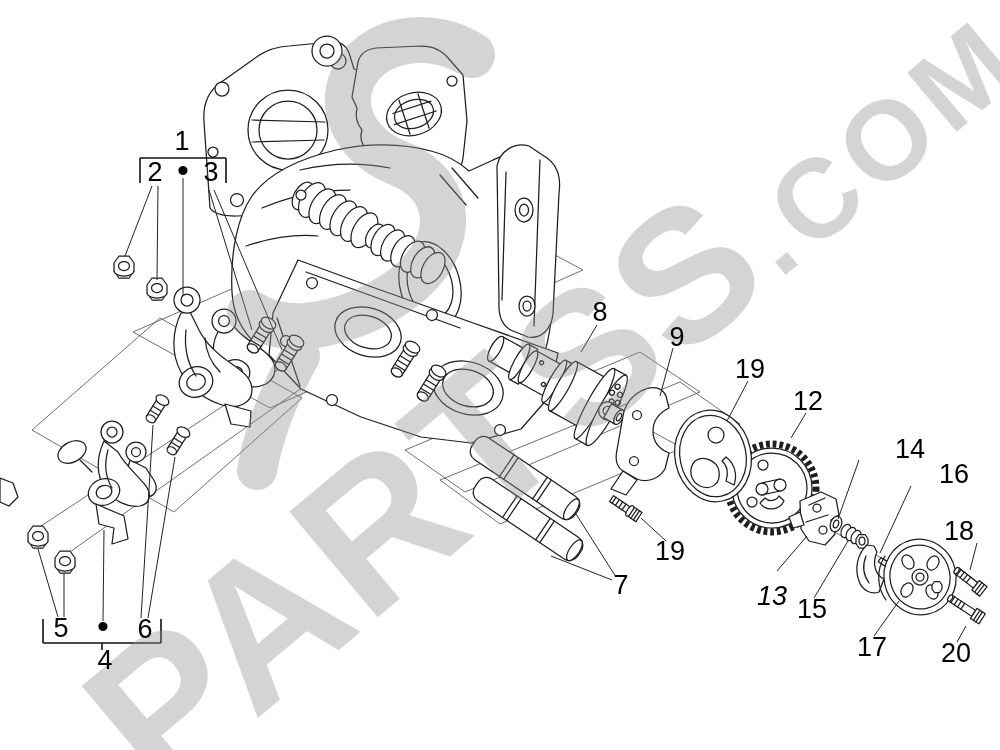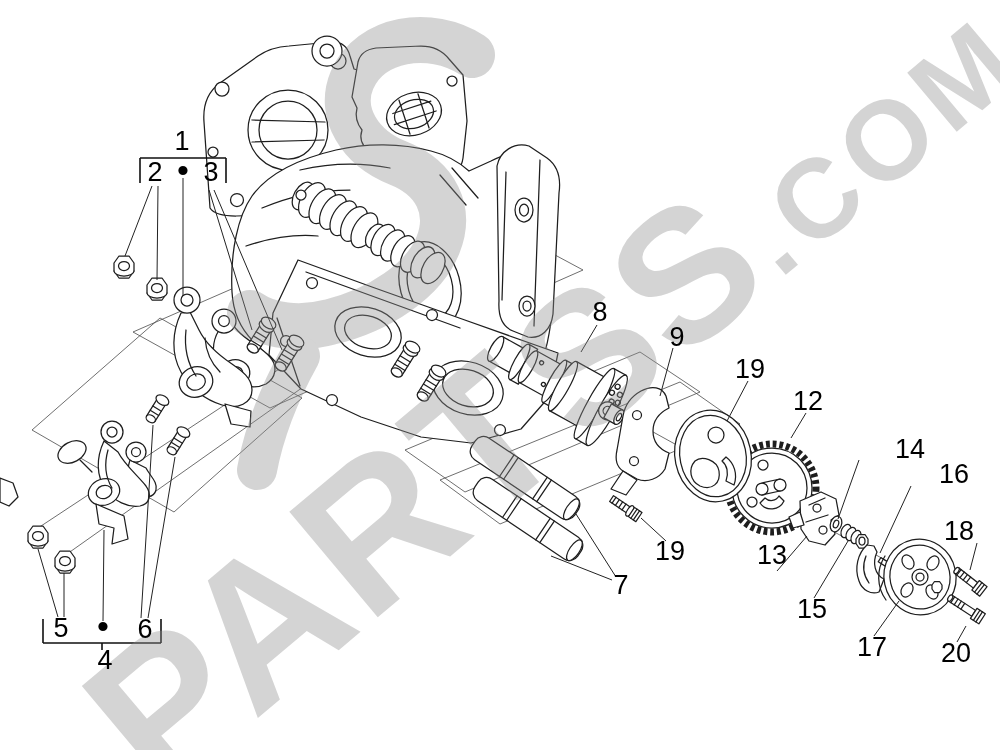--- a/index.html
+++ b/index.html
@@ -402,21 +402,21 @@
   <span class="callout" style="left:105px;top:660px;">4</span>
   <span class="callout" style="left:61px;top:628px;">5</span>
   <span class="callout" style="left:145px;top:629px;">6</span>
   <span class="dot" style="left:103px;top:627px;">•</span>
   <span class="callout" style="left:621px;top:585px;">7</span>
   <span class="callout" style="left:600px;top:312px;">8</span>
   <span class="callout" style="left:677px;top:337px;">9</span>
   <span class="callout" style="left:670px;top:551px;">19</span>
   <span class="callout" style="left:750px;top:369px;">19</span>
   <span class="callout" style="left:808px;top:401px;">12</span>
-  <span class="callout" style="left:772px;top:555px;">13</span>
+  <span class="callout" style="left:772px;top:596px;font-style:italic;">13</span>
   <span class="callout" style="left:862px;top:449px;margin-left:48px;">14</span>
   <span class="callout" style="left:812px;top:609px;">15</span>
   <span class="callout" style="left:914px;top:474px;margin-left:40px;">16</span>
   <span class="callout" style="left:872px;top:647px;">17</span>
   <span class="callout" style="left:935px;top:531px;margin-left:24px;">18</span>
   <span class="callout" style="left:956px;top:653px;">20</span>
 
 </div>
 
 </body></html>

